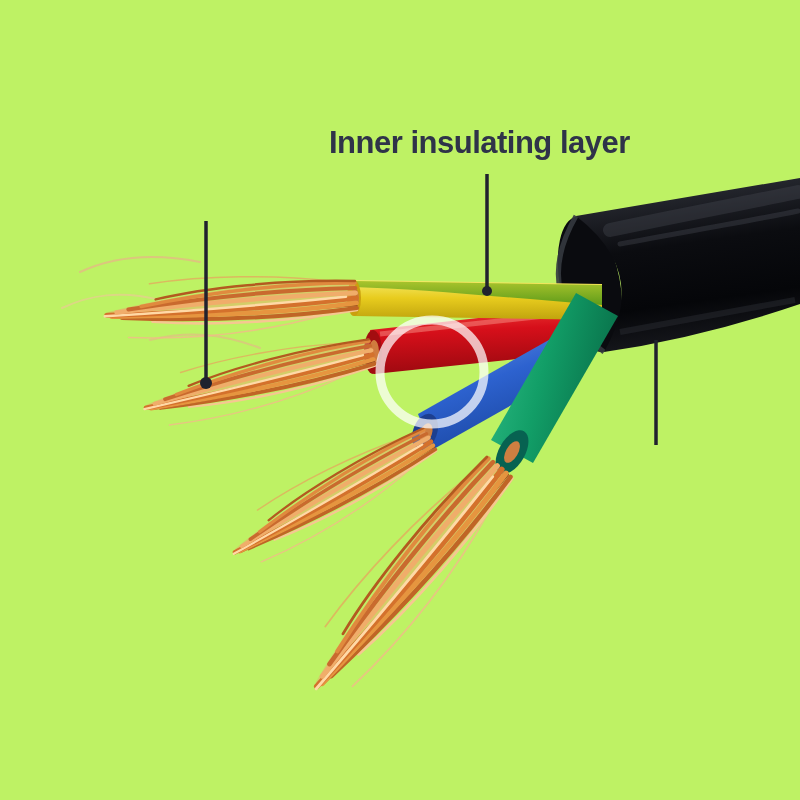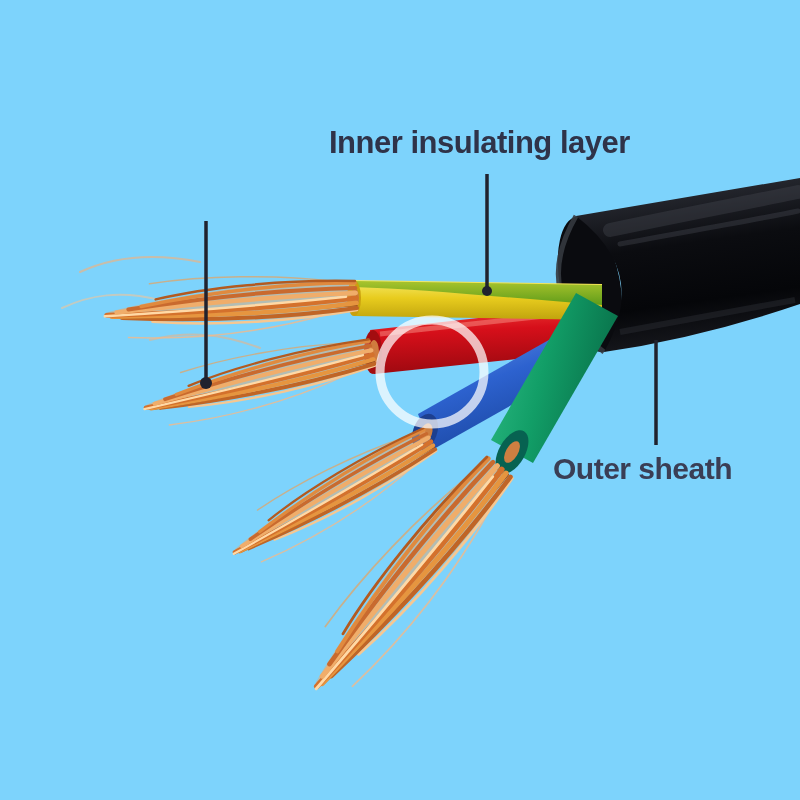--- a/index.html
+++ b/index.html
@@ -1,19 +1,19 @@
 <!DOCTYPE html>
 <html><head>
 <meta charset="utf-8">
 <style>
   html,body{margin:0;padding:0;background:#fff;}
   .stage{
     position:relative;
     width:800px;height:800px;
-    background:#7dd3fc;
+    background:#bef264;
     overflow:hidden;
     font-family:"Liberation Sans",sans-serif;
   }
   .stage svg{position:absolute;left:0;top:0;}
   .annotation-label{
     position:absolute;
     font-weight:700;
     color:#2f3349;
     letter-spacing:-0.5px;
     white-space:nowrap;
@@ -143,14 +143,13 @@
       </g>
       <g>
         <line x1="656" y1="340" x2="656" y2="445"></line>
       </g>
     </g>
   </svg>
 
   <div class="annotation-label label-inner">Inner insulating layer</div>
 
 
-  <div class="annotation-label label-sheath">Outer sheath</div>
 </div>
 
 </body></html>

